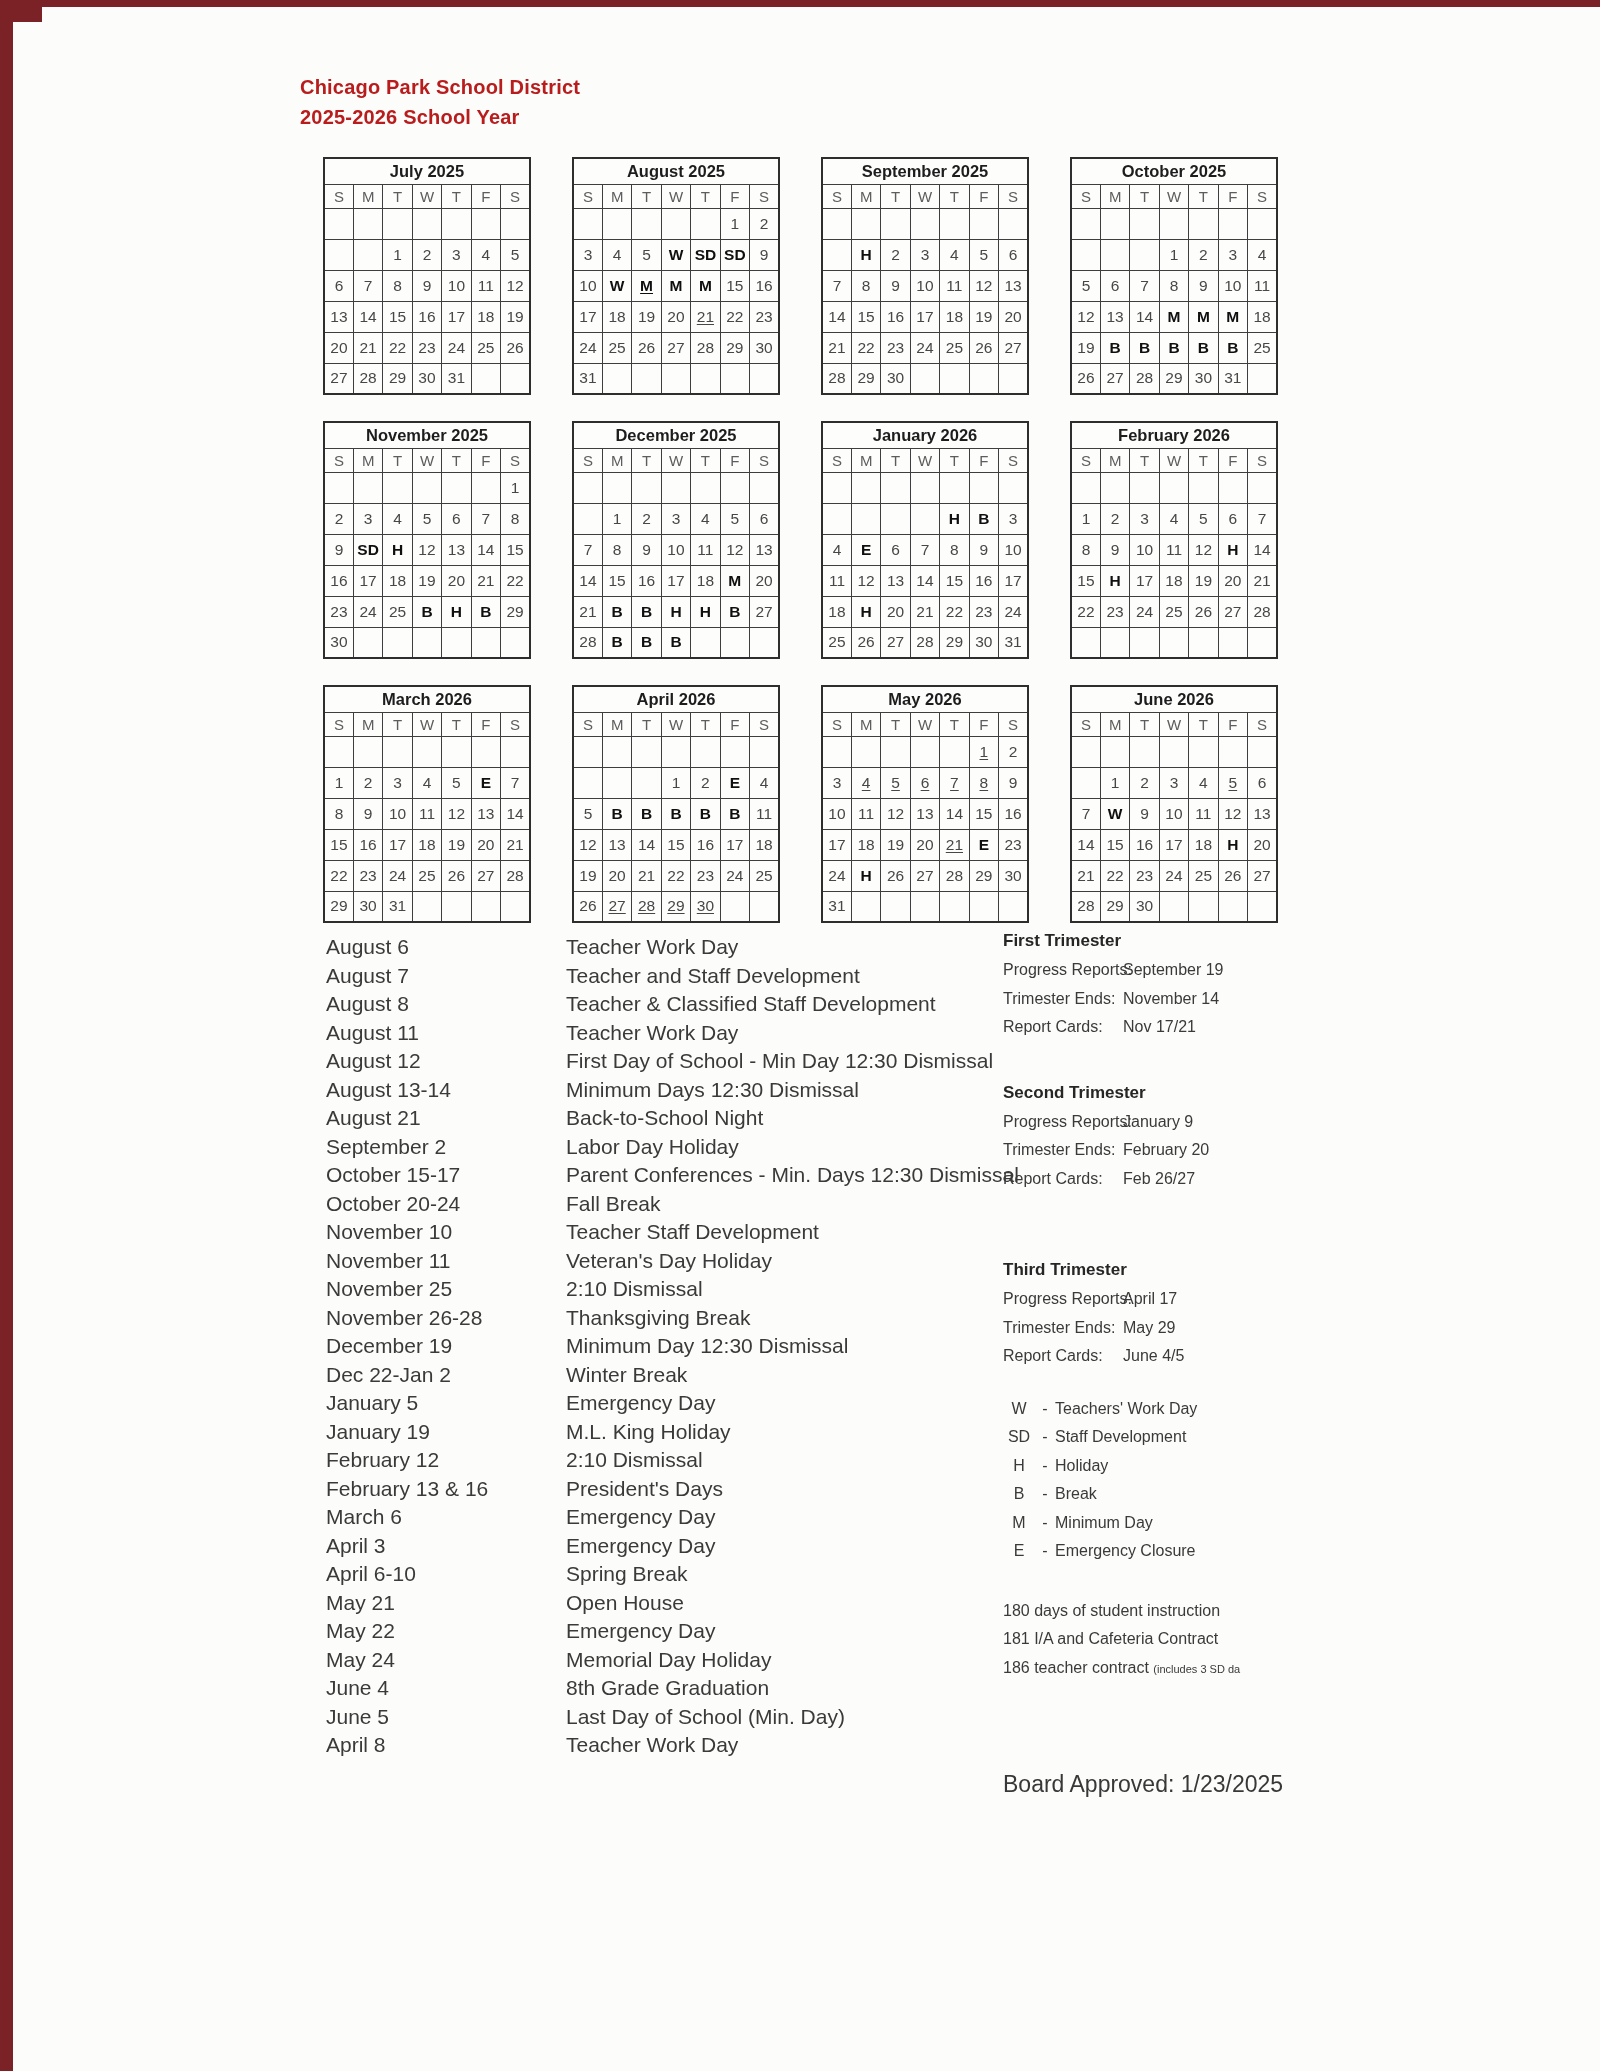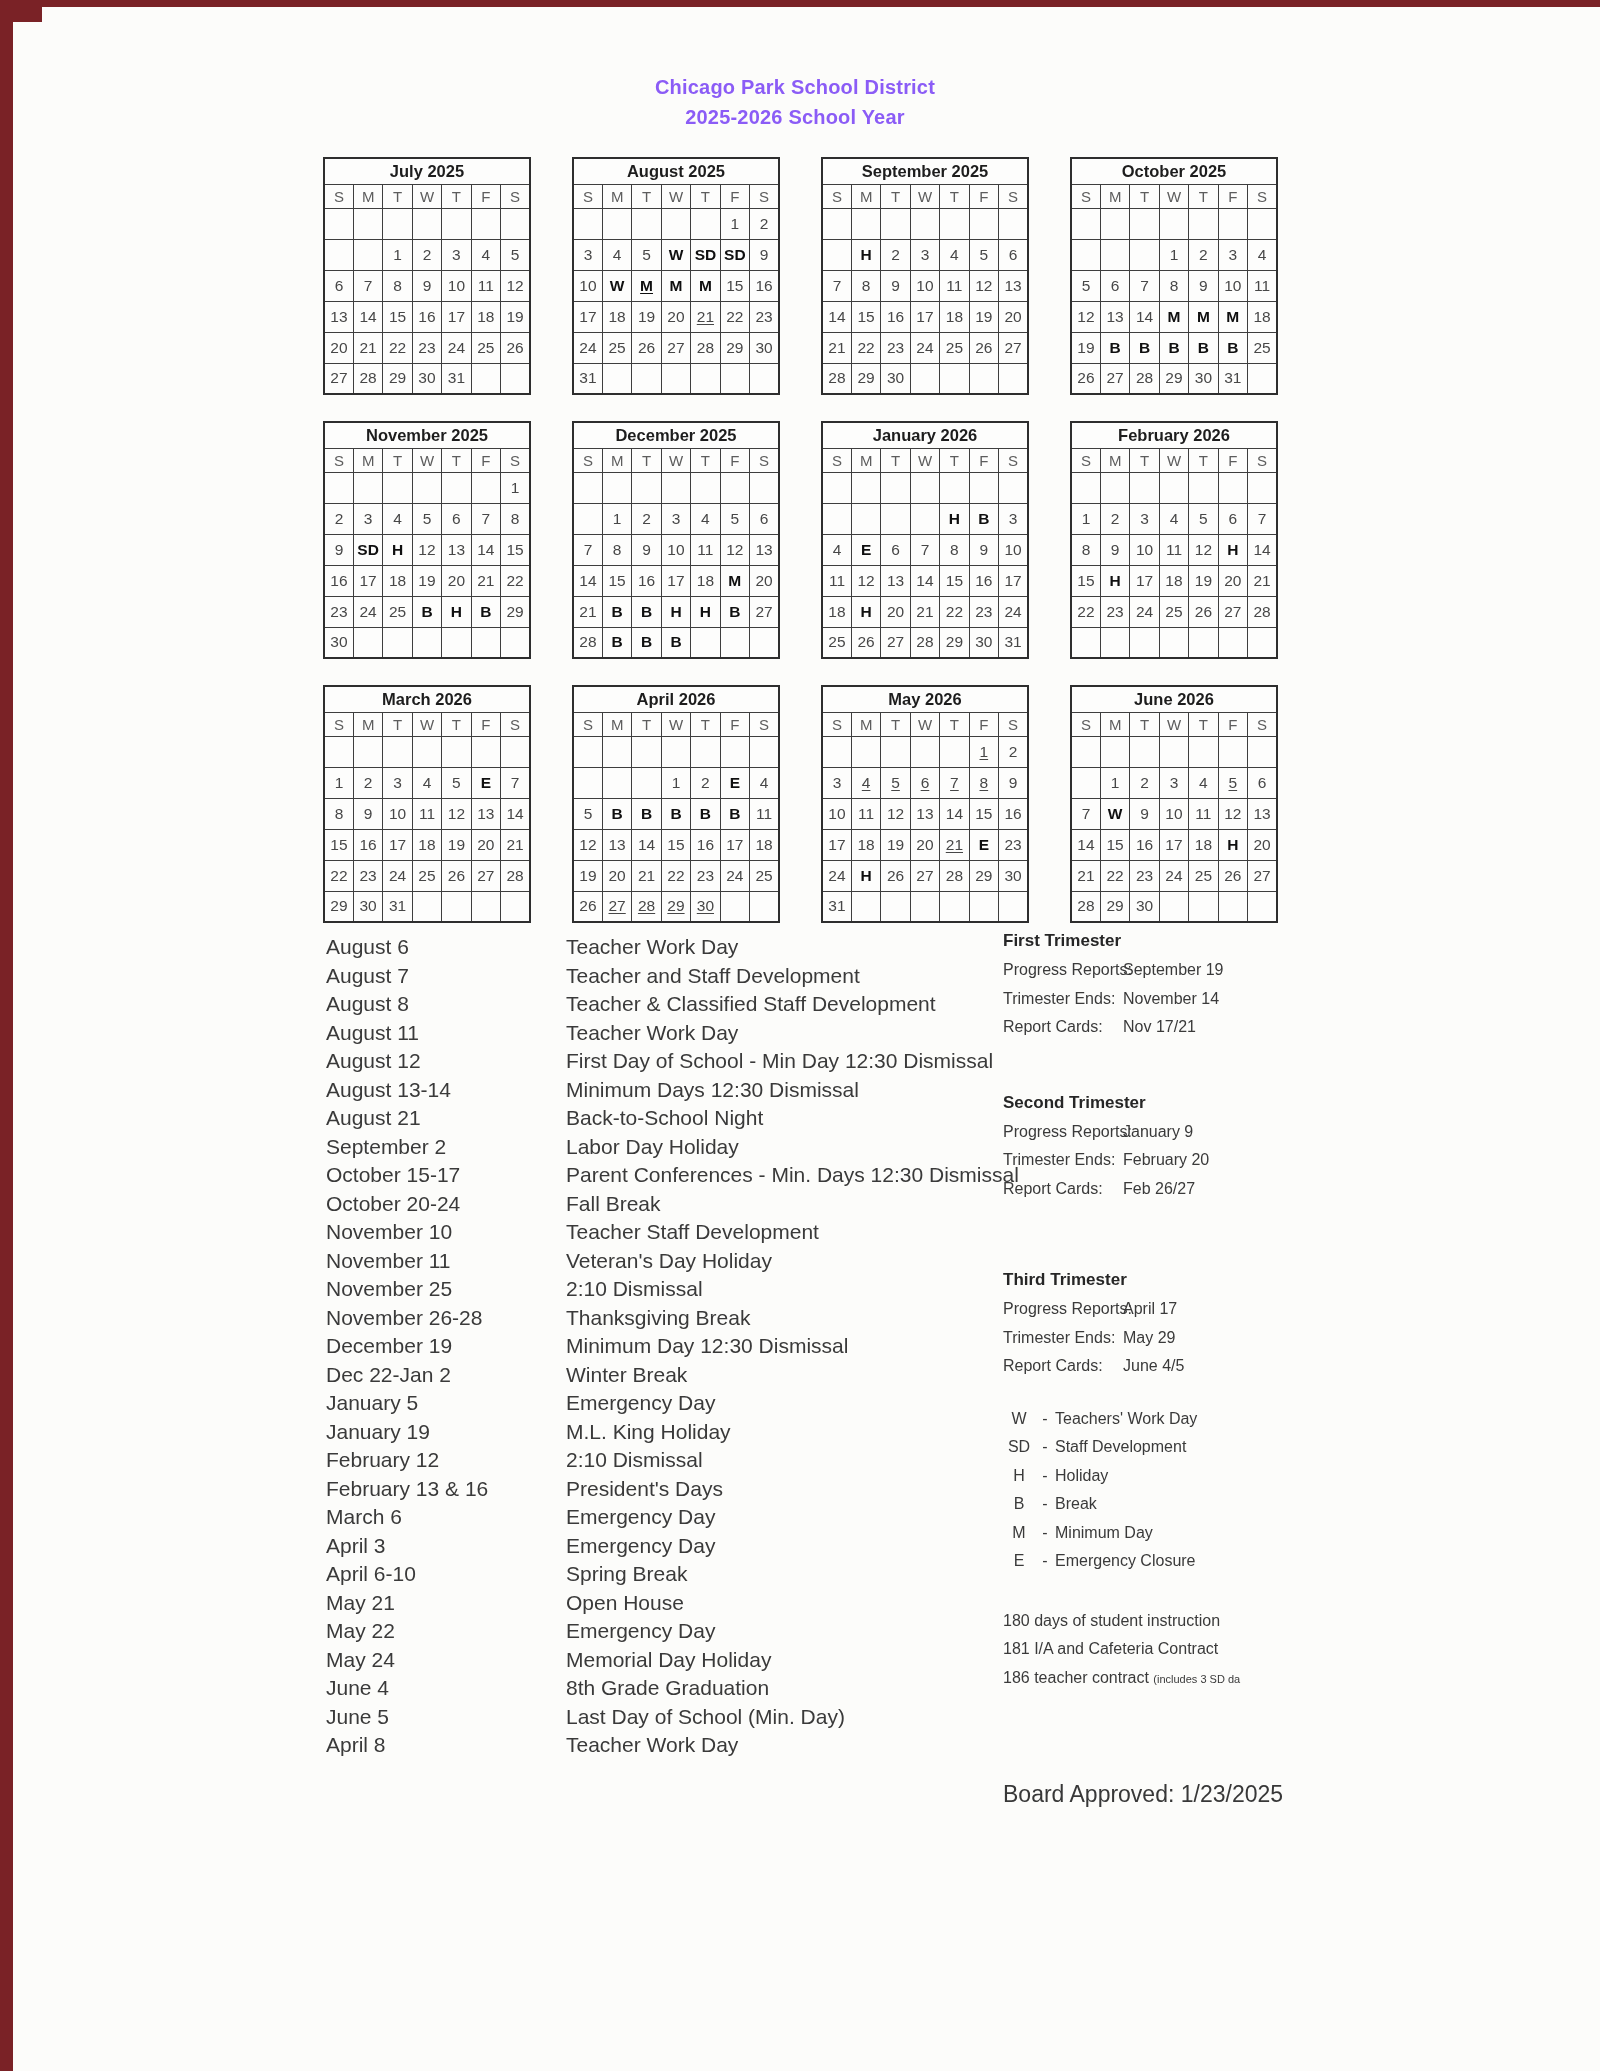--- a/index.html
+++ b/index.html
@@ -7,21 +7,21 @@
   .page {
     position:relative; width:1600px; height:2071px;
     background:#fcfcfa; overflow:hidden;
     font-family:"Liberation Sans", sans-serif;
     color:#3a3a3a;
   }
   .edge-top    { position:absolute; top:0; left:0; width:100%; height:7px;  background:#7a2226; }
   .edge-left   { position:absolute; top:0; left:0; width:13px; height:100%; background:#7a2226; }
   .edge-corner { position:absolute; top:0; left:0; width:42px; height:22px; background:#7a2226; }
 
-  .doc-header { position:absolute; left:300px; top:72px; width:990px; text-align:center; color:#8b5cf6; }
+  .doc-header { position:absolute; left:300px; top:72px; width:990px; color:#b91c1c; }
   .doc-header .line { font-size:20px; font-weight:bold; line-height:30px; letter-spacing:0.2px; }
 
   #months-grid {
     position:absolute; left:323px; top:157px;
     display:grid; grid-template-columns:repeat(4, 228px);
     column-gap:21px; row-gap:26px;
   }
   table.cal { border-collapse:collapse; width:208px; table-layout:fixed; background:#fdfdfc; border:2px solid #2e2e2e; }
   table.cal th, table.cal td { border:1px solid #3e3e3e; padding:0; text-align:center; }
   .mname { height:26px; font-size:16.5px; font-weight:bold; color:#1d1d1d; }
@@ -29,21 +29,21 @@
   .dc    { height:31px; font-size:15.5px; color:#474747; }
   .dc.bold { font-weight:bold; color:#0f0f0f; }
   .dc.und  { text-decoration:underline; text-underline-offset:2px; }
 
   #events { position:absolute; left:326px; top:933px; }
   .event-row { height:28.5px; line-height:28.5px; font-size:21px; color:#3a3a3a; white-space:nowrap; }
   .edate { display:inline-block; width:240px; }
 
   .right-col { position:absolute; left:1003px; top:926px; width:350px; }
   .tri { }
-  .tri-0 { margin-bottom:46px; }
+  .tri-0 { margin-bottom:36px; }
   .tri-1 { margin-bottom:62px; }
   .tri-2 { margin-bottom:11px; }
   .tri-title { font-size:17px; font-weight:bold; color:#262626; line-height:30px; }
   .tri-row { line-height:28.5px; font-size:16px; white-space:nowrap; }
   .tri-label { display:inline-block; width:120px; }
 
   #legend { margin-top:24px; }
   .legend-row { line-height:28.5px; font-size:16px; white-space:nowrap; }
   .lcode { display:inline-block; width:32px; text-align:center; }
   .ldash { display:inline-block; width:20px; text-align:center; }

